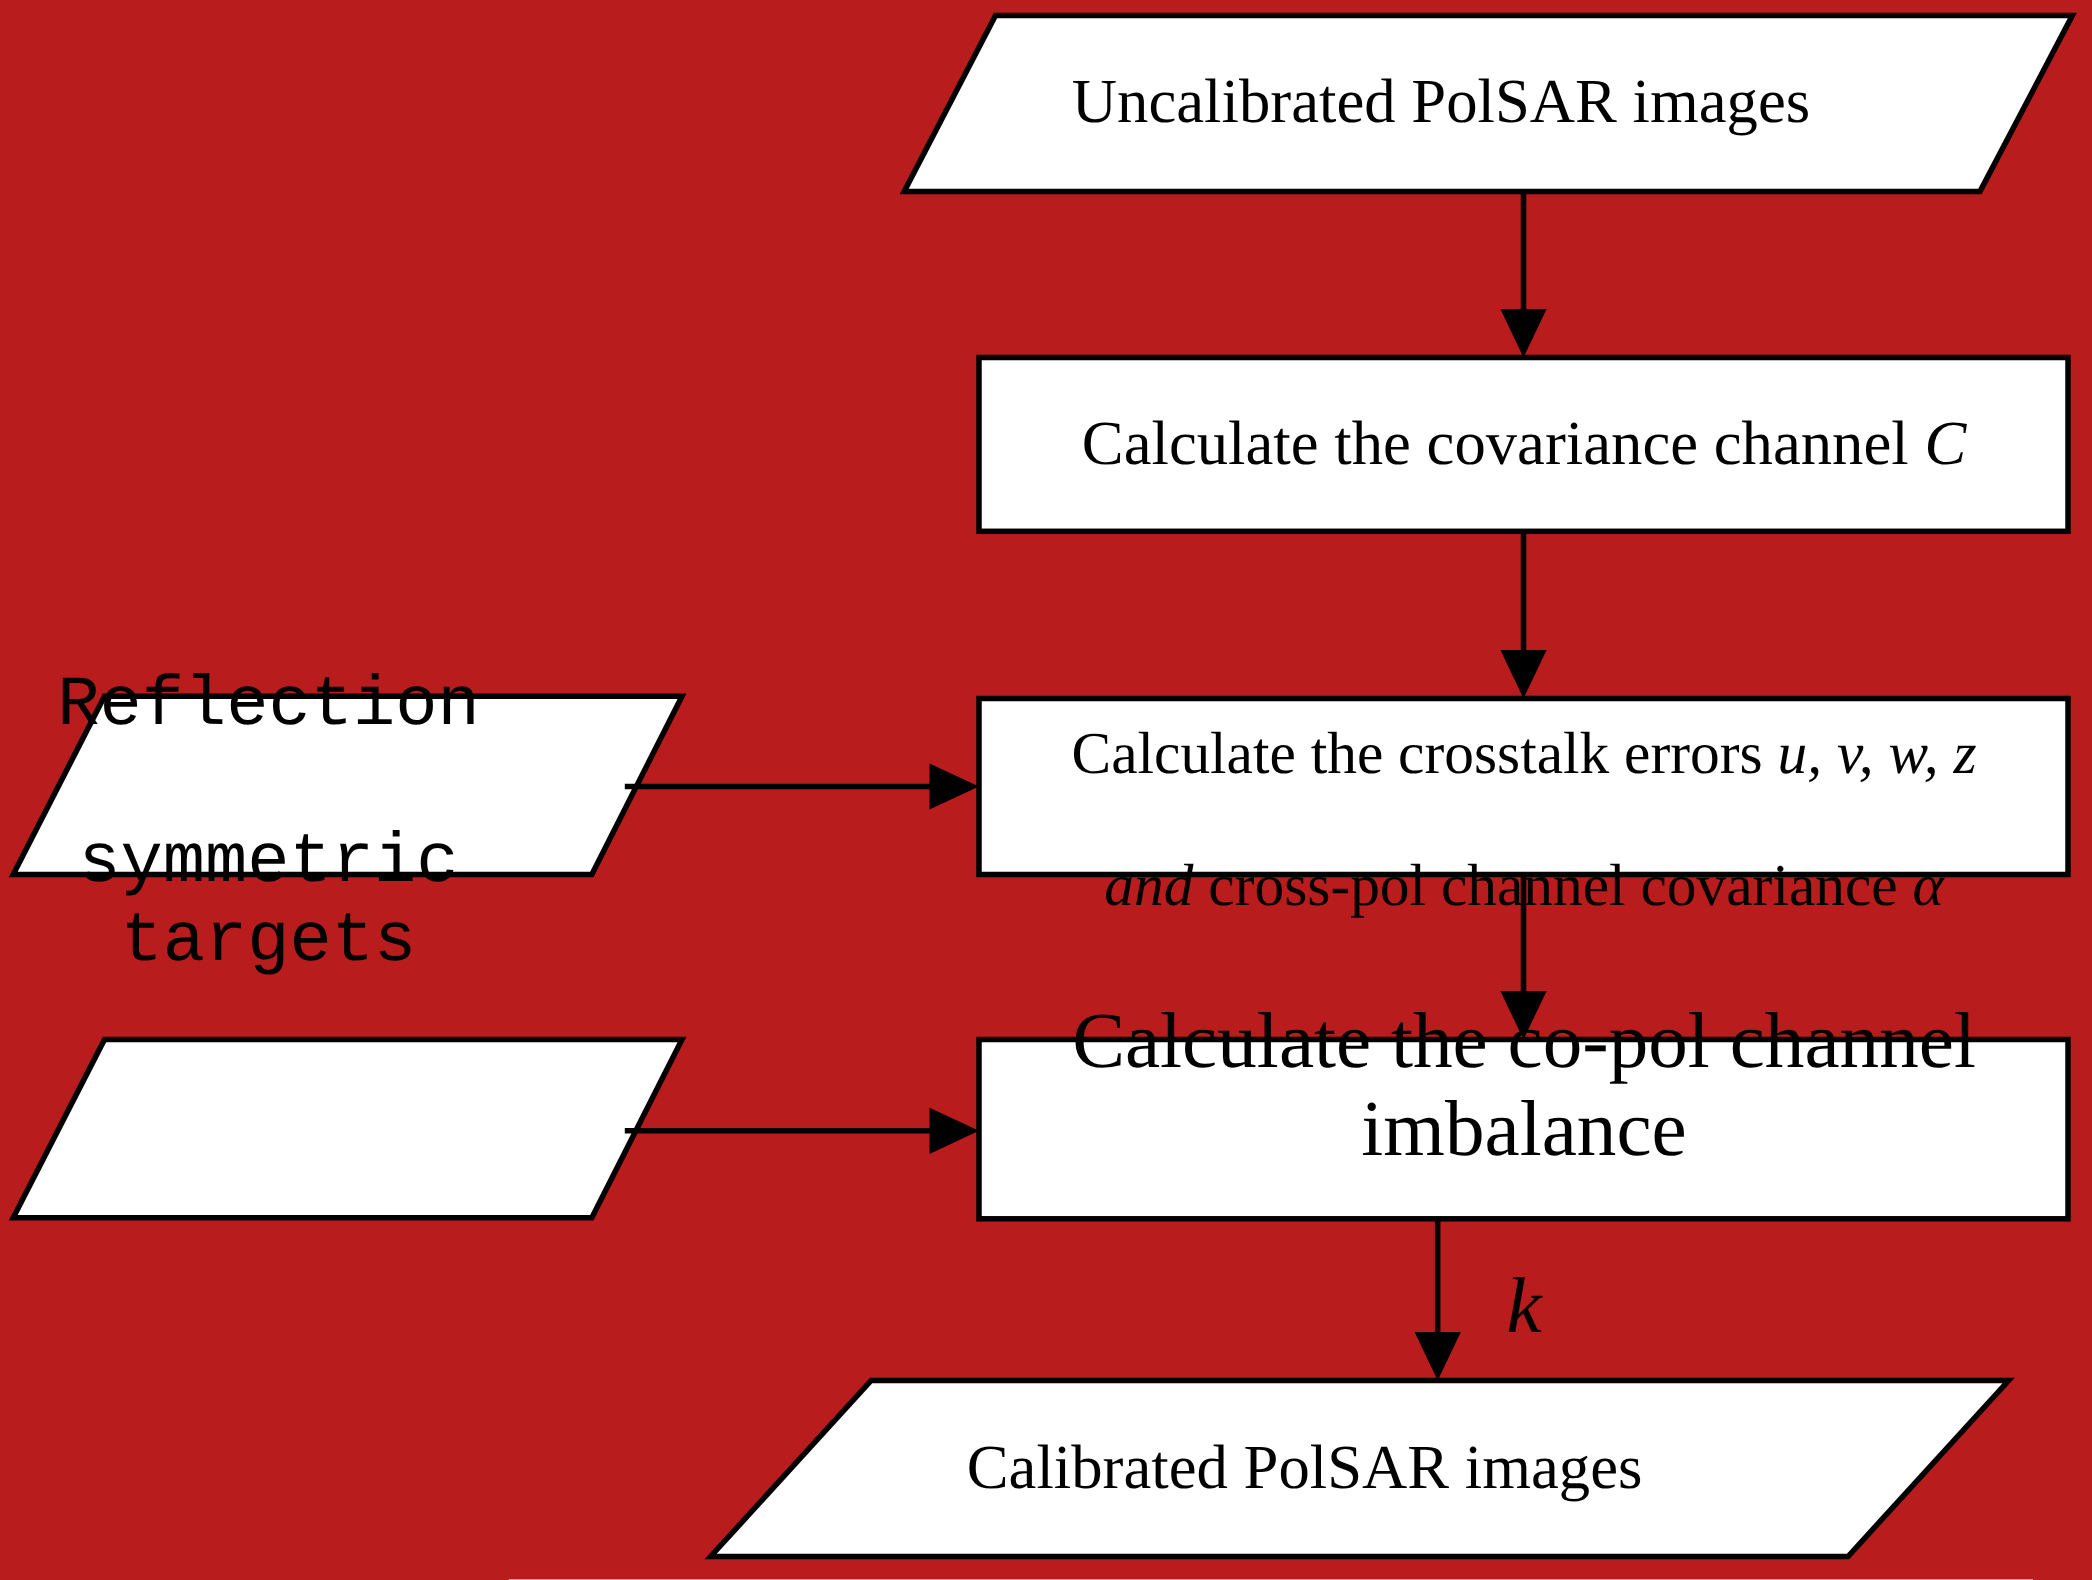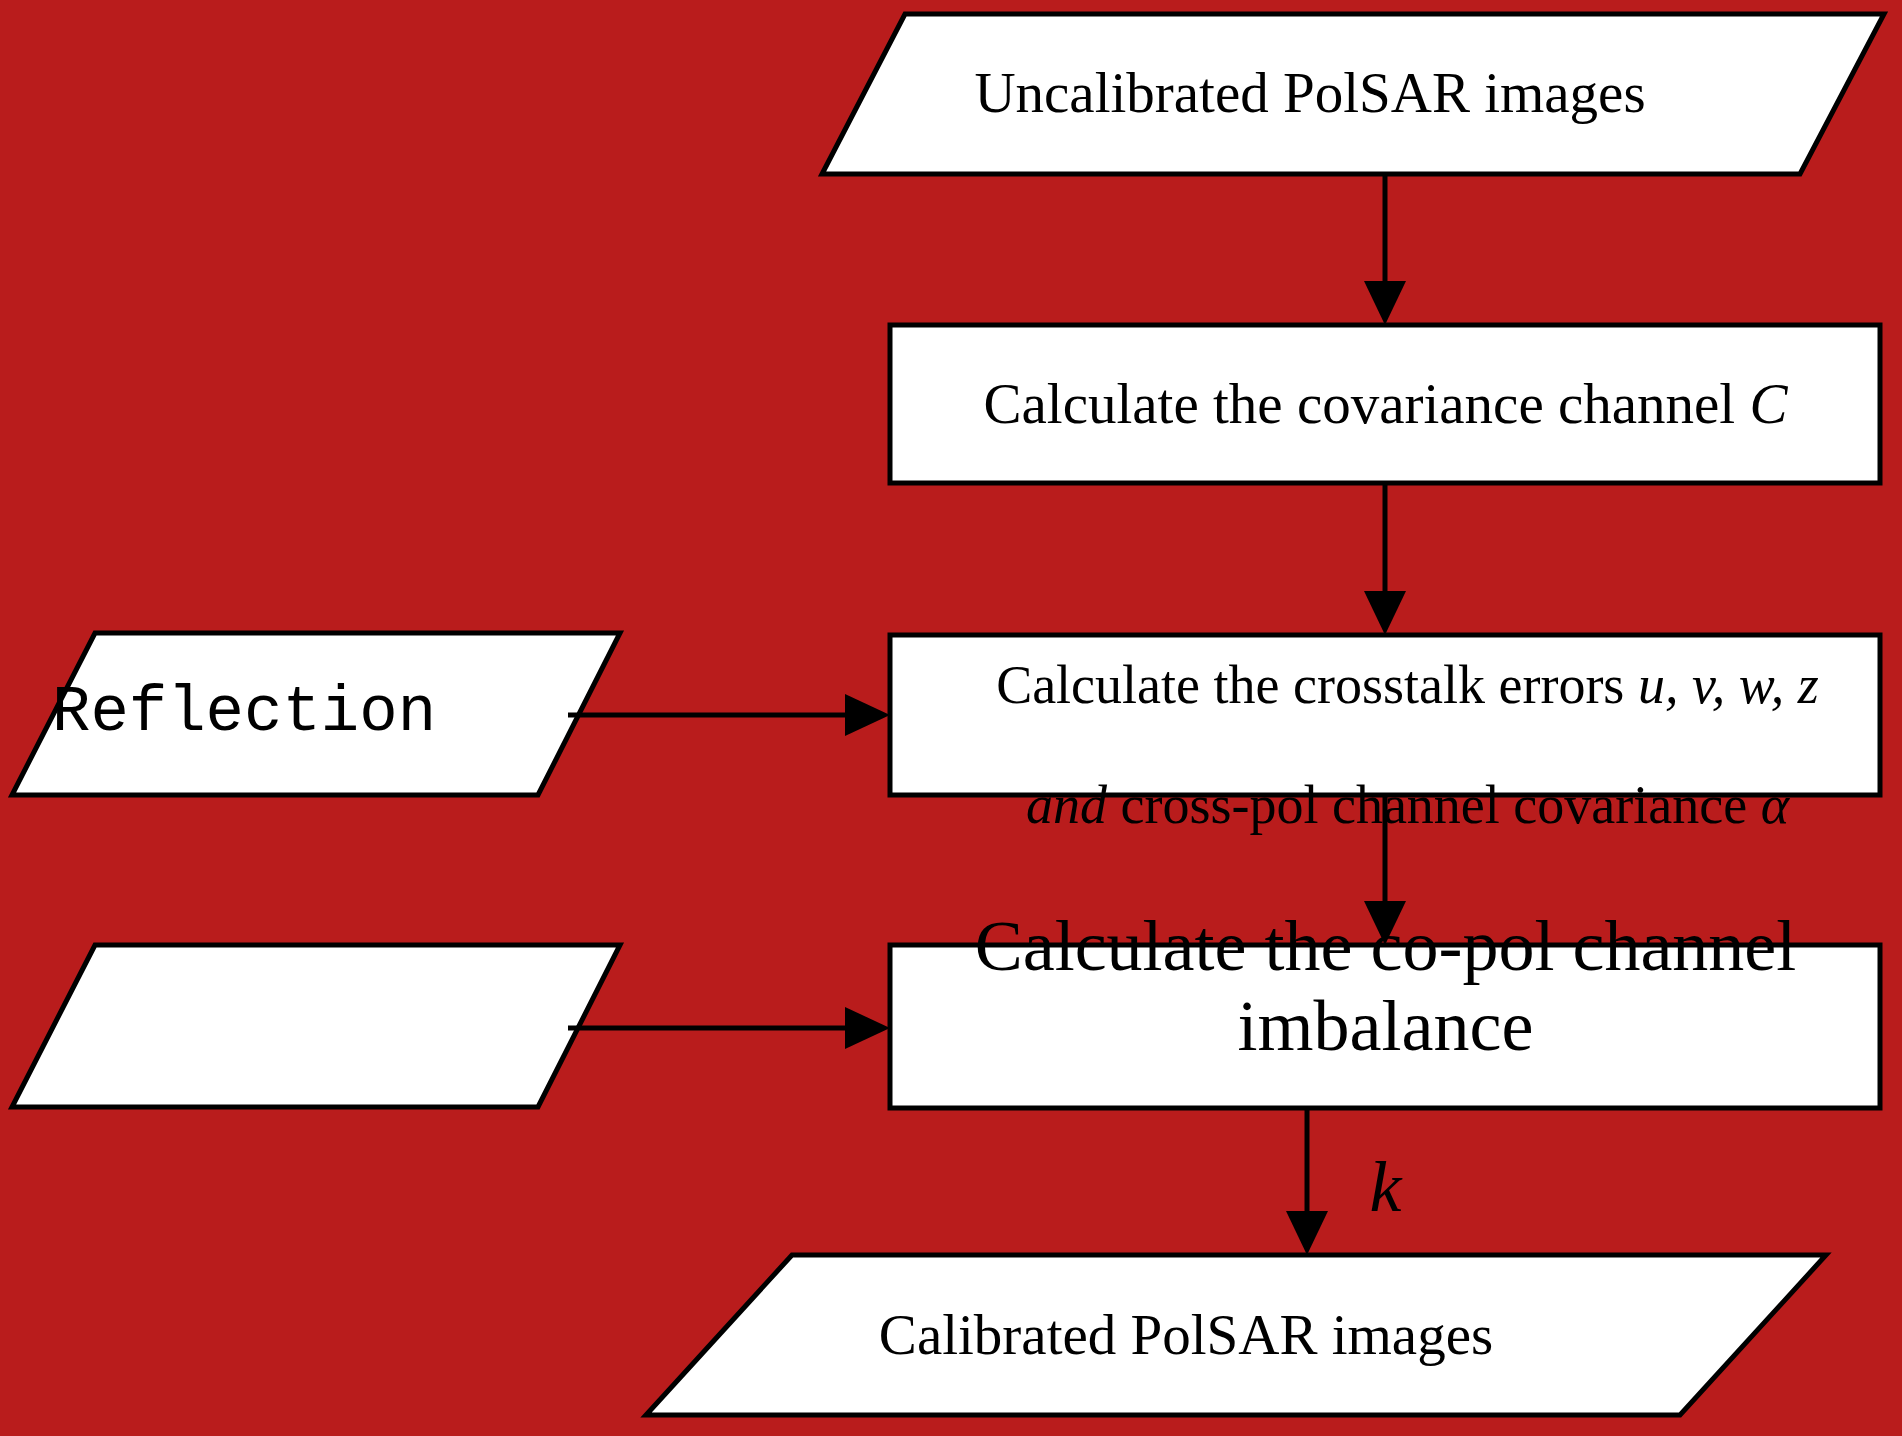--- a/index.html
+++ b/index.html
@@ -45,21 +45,21 @@
     justify-content: center;
     text-align: center;
     color: #000000;
     font-family: "Liberation Serif", "DejaVu Serif", serif;
     line-height: 1.12;
     pointer-events: none;
     white-space: pre-line;
   }
   .lbl-uncal   { left: 900px;  top: 12px;   width: 820px;  height: 162px; font-size: 57px; }
   .lbl-cov     { left: 893px;  top: 325px;  width: 985px;  height: 158px; font-size: 57px; }
-  .lbl-cross   { left: 891px;  top: 635px;  width: 985px;  height: 160px; font-size: 54px;
+  .lbl-cross   { left: 869px;  top: 635px;  width: 985px;  height: 160px; font-size: 54px;
                  align-items: center; padding-left: 24px; }
   .lbl-copol   { left: 893px;  top: 945px;  width: 985px;  height: 163px; font-size: 72px; }
   .lbl-cal     { left: 716px;  top: 1255px; width: 940px;  height: 160px; font-size: 57px; }
   .lbl-refl    { left: 14px;   top: 633px;  width: 460px;  height: 162px; font-size: 64px; font-family: Liberation Mono, monospace; }
   .lbl-trihed  { left: 40px;   top: 945px;  width: 450px;  height: 162px; font-size: 54px; }
 
   .lbl-inner { width: 100%; }
   .math { font-style: italic; }
 </style>
 </head>
@@ -137,17 +137,18 @@
     </span>
   </div>
 
   <div class="node-label lbl-cal">
     <span class="lbl-inner">Calibrated PolSAR images</span>
   </div>
 
   <div class="node-label lbl-refl">
     <span class="lbl-inner">
       <span>Reflection</span><br>
+      <span>symmetric targets</span>
     </span>
   </div>
 
 
 </div>
 
 </body></html>

